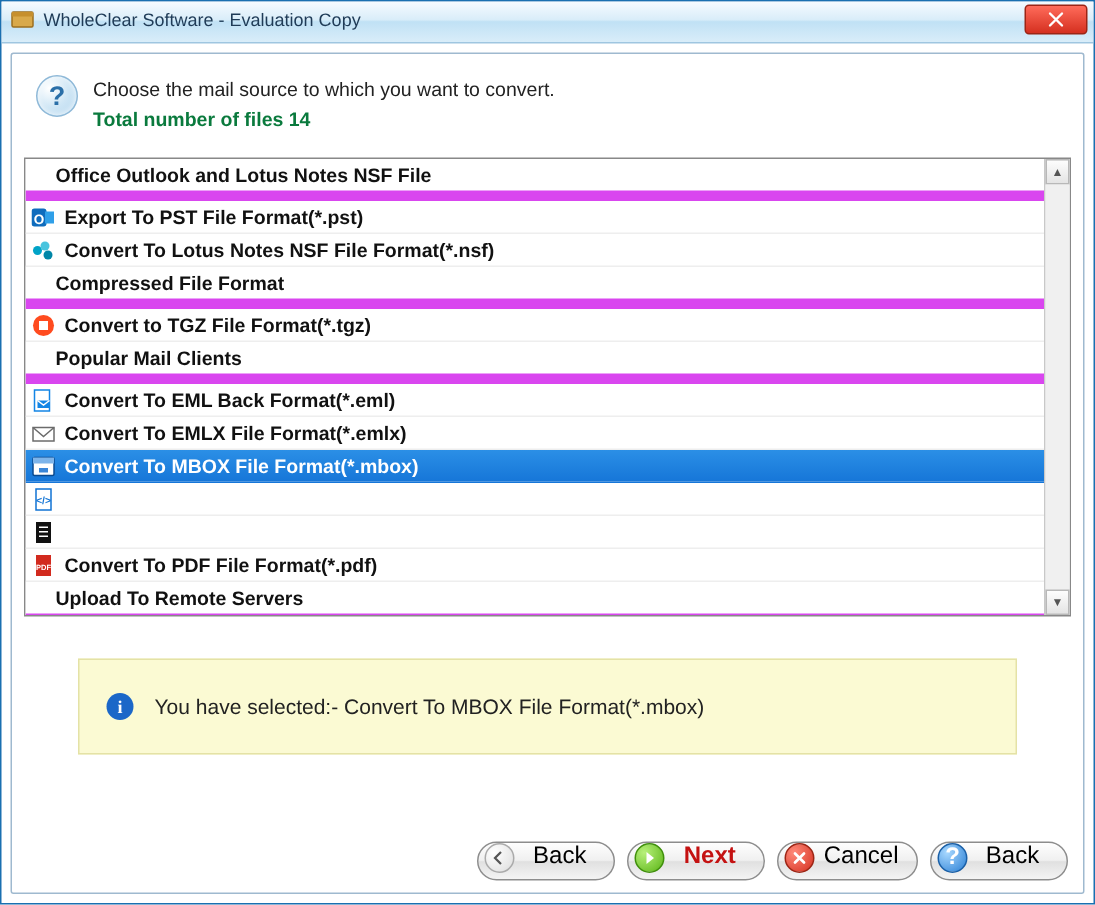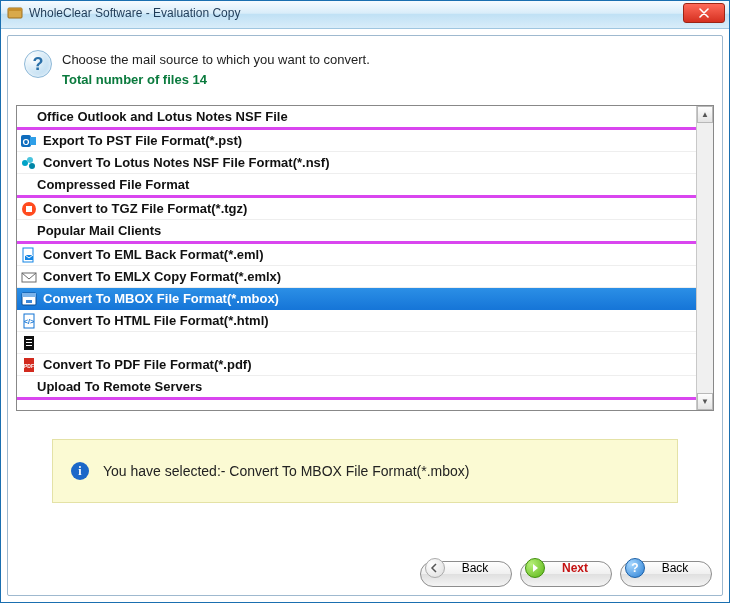--- a/index.html
+++ b/index.html
@@ -81,21 +81,21 @@
   .listbox {
     flex: 1;
     overflow: hidden;
     font-size: 13px;
   }
   .grouphdr {
     background: #fff;
     color: #111;
     font-weight: 700;
     padding: 3px 6px 3px 20px;
-    border-bottom: 3px solid #d946ef;
+    border-bottom: 7px solid #d946ef;
   }
   .item {
     display: flex; align-items: center;
     gap: 6px;
     padding: 2px 6px 2px 4px;
     border-bottom: 1px solid #eee;
     cursor: pointer;
     height: 22px;
     font-weight: 700;
     color: #111;
@@ -148,24 +148,24 @@
   .buttonrow {
     position: absolute;
     bottom: 8px; right: 10px;
     display: flex; gap: 8px;
   }
   .btn {
     height: 26px; min-width: 92px;
     background: linear-gradient(to bottom, #fefefe 0%, #f0f0f0 48%, #e0e0e0 52%, #f4f4f4 100%);
     border: 1px solid #8d8d8d;
     border-radius: 13px;
-    display: flex; align-items: center;
+    display: flex; 
     padding: 0 12px 13px 4px;
     gap: 6px; cursor: pointer;
-    font-size: 12px;
+    font-size: 16px;
   }
   .btn .circ {
     width: 20px; height: 20px; border-radius: 50%;
     display:flex;align-items:center;justify-content:center;
     flex: none;
   }
   .btn .lbl { flex:1; text-align:center; }
   .btn.next .lbl { color: #c41212; font-weight: 700; }
   .btn.back .circ { background: radial-gradient(circle at 30% 30%, #fff, #ddd); border:1px solid #aaa; color:#555;}
   .btn.next .circ { background: radial-gradient(circle at 30% 30%, #b7f07a, #5bb516); border:1px solid #3f8f0b; color:#fff;}
@@ -254,42 +254,41 @@
           <span>Convert To EML Back Format(*.eml)</span>
         </div>
 
         <div class="item">
           <span class="ico">
             <svg viewBox="0 0 16 16">
                 <rect x="1" y="4" width="14" height="9" fill="#fff" stroke="#6b6b6b"></rect>
                 <path d="M1 4 L8 10 L15 4" fill="none" stroke="#6b6b6b"></path>
               </svg>
           </span>
-          <span>Convert To EMLX Copy Format(*.emlx)</span>
+          <span>Convert To EMLX File Format(*.emlx)</span>
         </div>
 
         <div class="item selected">
           <span class="ico">
             <svg viewBox="0 0 16 16">
                 <rect x="1" y="2" width="14" height="12" rx="1" fill="#fff" stroke="#0a4a90"></rect>
                 <rect x="1" y="2" width="14" height="4" fill="#7db4ea"></rect>
                 <rect x="5" y="9" width="6" height="3" fill="#3a86d8"></rect>
               </svg>
           </span>
           <span>Convert To MBOX File Format(*.mbox)</span>
         </div>
 
         <div class="item">
           <span class="ico">
             <svg viewBox="0 0 16 16">
                 <rect x="3" y="1" width="10" height="14" fill="#fff" stroke="#1173d4"></rect>
                 <text x="8" y="11" text-anchor="middle" font-size="7" fill="#1173d4" font-weight="bold">&lt;/&gt;</text>
               </svg>
           </span>
-          <span>Convert To HTML File Format(*.html)</span>
         </div>
 
         <div class="item">
           <span class="ico">
             <svg viewBox="0 0 16 16">
                 <rect x="3" y="1" width="10" height="14" fill="#111"></rect>
                 <rect x="5" y="4" width="6" height="1" fill="#fff"></rect>
                 <rect x="5" y="7" width="6" height="1" fill="#fff"></rect>
                 <rect x="5" y="10" width="6" height="1" fill="#fff"></rect>
               </svg>
@@ -334,20 +333,28 @@
         <span class="lbl">Back</span>
       </div>
       <div class="btn next">
         <span class="circ">
           <svg width="10" height="10" viewBox="0 0 10 10">
               <path d="M3 1 L8 5 L3 9 Z" fill="#fff"></path>
             </svg>
         </span>
         <span class="lbl">Next</span>
       </div>
+      <div class="btn cancel">
+        <span class="circ">
+          <svg width="10" height="10" viewBox="0 0 10 10">
+              <path d="M2 2 L8 8 M8 2 L2 8" stroke="#fff" stroke-width="1.8" stroke-linecap="round"></path>
+            </svg>
+        </span>
+        <span class="lbl">Cancel</span>
+      </div>
       <div class="btn help">
         <span class="circ">?</span>
         <span class="lbl">Back</span>
       </div>
     </div>
 
   </div>
 </div>
 
 </body></html>

